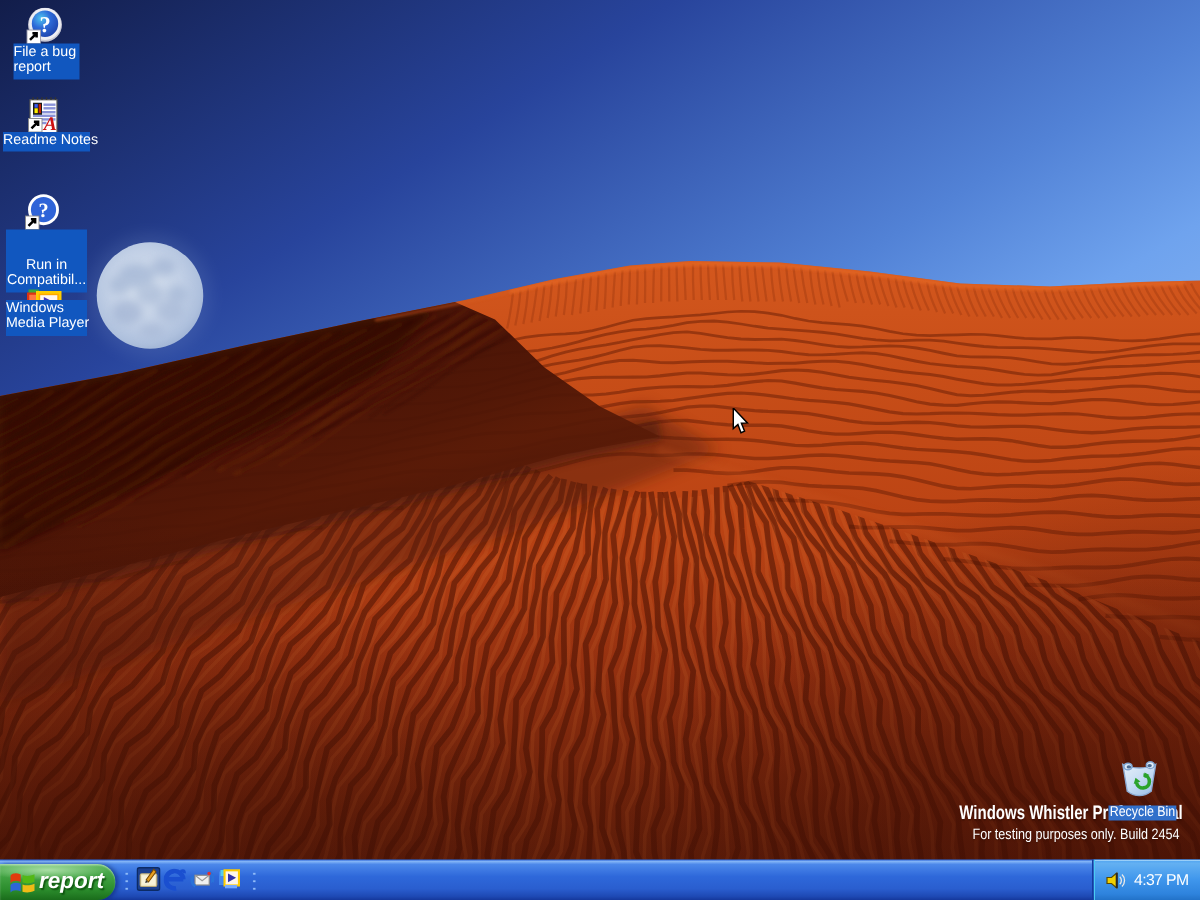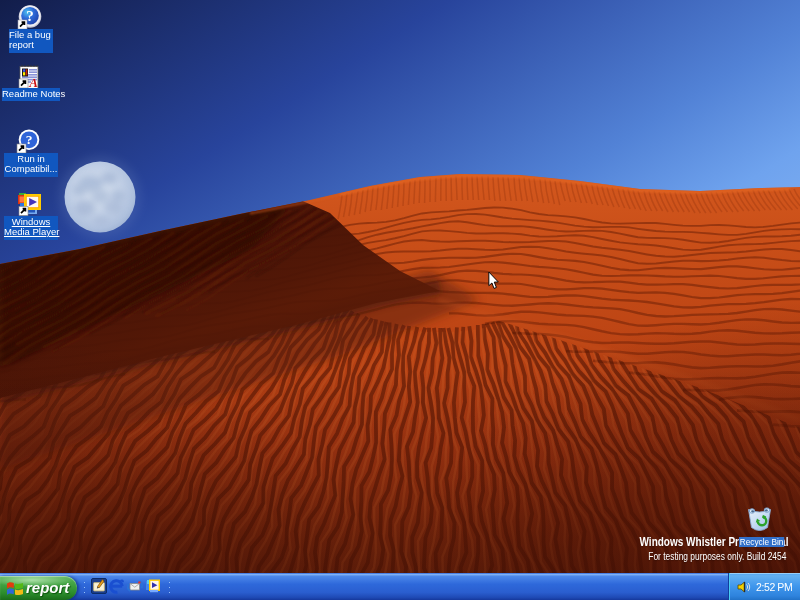--- a/index.html
+++ b/index.html
@@ -500,38 +500,38 @@
 <div style="position:absolute;top:24px;left:2px;width:58px;text-align:center;background:#1157bf;color:#fff;font-size:9.5px;line-height:10.3px;padding:1px 12px 2px 0;white-space:nowrap;">Readme Notes</div>
 </div>
 <div style="position:absolute;left:0;top:129px;width:64px;">
 <div style="position:relative;left:16px;width:27px;"><svg width="26" height="25" viewBox="0 0 26 25">
 <circle cx="13" cy="10.8" r="10.3" fill="#fff"></circle>
 <circle cx="13" cy="10.8" r="8.4" fill="#2f64d8"></circle>
 <text x="13" y="15.4" font-family="Liberation Serif,serif" font-size="13.5" font-weight="bold" fill="#fff" text-anchor="middle">?</text>
 <rect x="1" y="15" width="9" height="9" fill="#fff" stroke="#888" stroke-width="0.6"></rect>
 <path d="M3,21.6 L7.2,17.4 M7.4,20 L7.4,17.2 L4.6,17.2" stroke="#000" stroke-width="1.7" fill="none"></path>
 </svg></div>
-<div style="position:absolute;top:24px;left:4px;width:54px;text-align:center;background:#1157bf;color:#fff;font-size:9.5px;line-height:10.3px;padding:1px 0 2px 0;white-space:nowrap;">Run in<br>Compatibil...</div>
+<div style="position:absolute;top:24px;left:4px;width:54px;text-align:center;background:#1157bf;color:#fff;font-size:9.5px;line-height:10.3px;padding:19px 0 2px 0;white-space:nowrap;">Run in<br>Compatibil...</div>
 </div>
 <div style="position:absolute;left:0;top:192px;width:64px;">
 <div style="position:relative;left:16px;width:27px;"><svg width="27" height="26" viewBox="0 0 27 26">
 <rect x="3" y="1" width="7" height="5" fill="#3aa83a"></rect>
 <rect x="2" y="3" width="8" height="9" fill="#dd3311"></rect>
 <rect x="3.5" y="4.5" width="5" height="6" fill="#ff7744"></rect>
 <rect x="4" y="11" width="6" height="7" fill="#3377dd"></rect>
 <rect x="8" y="16" width="13" height="6" fill="#77aaee"></rect>
 <rect x="10" y="17.5" width="9" height="3" fill="#2255bb"></rect>
 <rect x="8" y="2" width="17" height="16" fill="#ffcc00"></rect>
 <rect x="9.8" y="3.8" width="13.4" height="12.4" fill="#ffa800"></rect>
 <rect x="10.8" y="4.8" width="11.4" height="10.4" fill="#fff8f0"></rect>
 <path d="M13.2,6 L21,10 L13.2,14 Z" fill="#4433bb"></path>
 <rect x="3" y="14.5" width="9" height="9" fill="#fff" stroke="#888" stroke-width="0.6"></rect>
 <path d="M5,21.1 L9.2,16.9 M9.4,19.5 L9.4,16.7 L6.6,16.7" stroke="#000" stroke-width="1.7" fill="none"></path>
 </svg></div>
-<div style="position:absolute;top:24px;left:4px;width:54px;text-align:center;background:#1157bf;color:#fff;font-size:9.5px;line-height:10.3px;padding:1px 0 2px 0;white-space:nowrap;text-decoration:underline;">Windows<br>Media Player</div>
+<div style="position:absolute;top:8px;left:4px;width:54px;text-align:left;background:#1157bf;color:#fff;font-size:9.5px;line-height:10.3px;padding:1px 0 2px 0;white-space:nowrap;">Windows<br>Media Player</div>
 </div>
 <div style="position:absolute;left:488px;top:272px"><svg width="12" height="18" viewBox="0 0 14 21" preserveAspectRatio="none">
 <path d="M1,0 L1,16 L4.6,12.8 L7,19.2 L9.8,18 L7.3,11.8 L12,11.6 Z" fill="#fff" stroke="#000" stroke-width="1.1"></path>
 </svg></div>
 <div style="position:absolute;left:747px;top:505px"><svg width="25" height="26" viewBox="0 0 25 26">
 <defs>
           <linearGradient id="rb" x1="0" y1="0" x2="0.8" y2="1">
 <stop offset="0" stop-color="#e8f1fb"></stop>
             <stop offset="0.55" stop-color="#c6dcf4"></stop>
             <stop offset="1" stop-color="#9fc1e8"></stop>
@@ -606,14 +606,14 @@
 background:linear-gradient(#4ea2f0 0%,#63b0f2 10%,#3f96ec 50%,#2e83dd 85%,#2272c8 100%);
 border-left:1px solid #123c9e;box-shadow:inset 1px 0 0 #49ccf2, inset 0 1px 0 rgba(210,240,255,0.55);">
 <div style="position:absolute;left:8px;top:7px"><svg width="14" height="14" viewBox="0 0 14 14">
 <path d="M1,5 L4,5 L7.5,2 L7.5,12 L4,9 L1,9 Z" fill="#f2d000" stroke="#5a4a00" stroke-width="0.8"></path>
 <path d="M7.5,2 L7.5,12" stroke="#2a2a2a" stroke-width="1.4"></path>
 <g stroke="#e8e8e8" stroke-width="0.9" fill="none">
 <path d="M9.5,4.5 A3.4,3.4 0 0 1 9.5,9.5"></path>
 <path d="M11,3 A5.6,5.6 0 0 1 11,11"></path>
 </g>
 </svg></div>
-<div style="position:absolute;left:27px;top:7.5px;color:#fff;font-size:10.5px;letter-spacing:-0.4px;">2:52 PM</div>
+<div style="position:absolute;left:27px;top:7.5px;color:#fff;font-size:10.5px;letter-spacing:-0.4px;">4:37 PM</div>
 </div>
 </div>
 </body></html>

